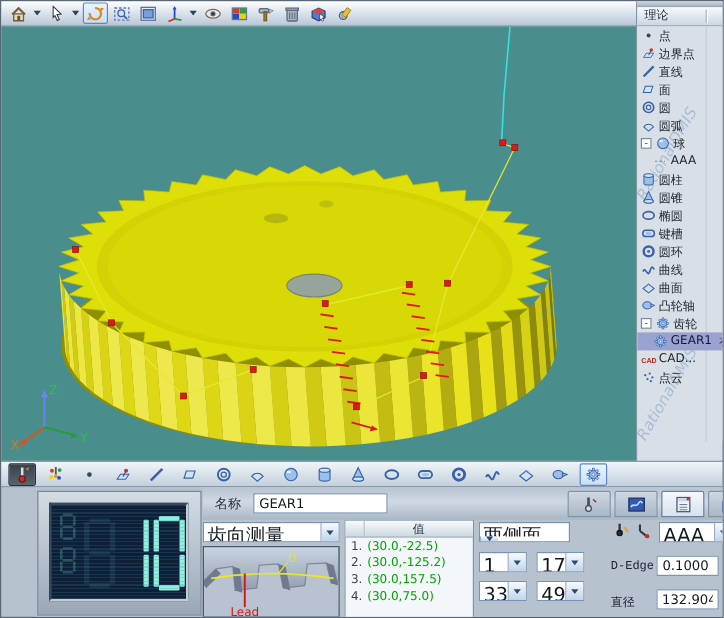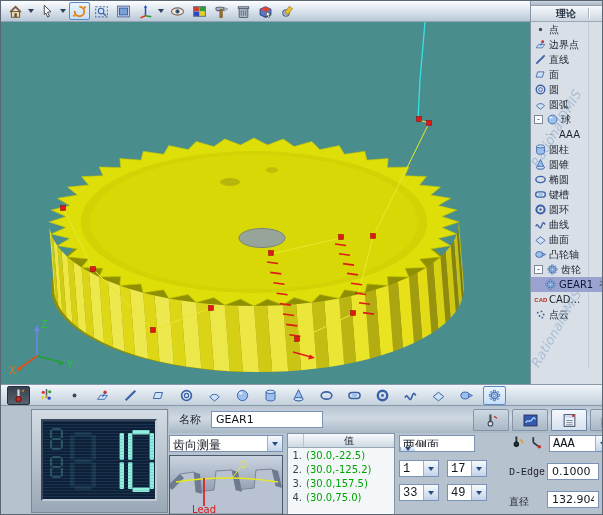--- a/index.html
+++ b/index.html
@@ -22,21 +22,21 @@
     border-top:4px solid #30405a;margin:0 2px 0 1px;}
   .icon14{width:15px;height:15px;display:inline-flex;}
   .icon14 svg{width:15px;height:15px;}
   
   .viewport{position:absolute;left:0;top:21px;width:529px;height:362px;background:#4a8d8d;overflow:hidden;}
   
   .right-panel{position:absolute;left:529px;top:0;width:74px;height:383px;
     background:#d9dfe6;border-left:1px solid #8494a4;overflow:hidden;}
   .grip{height:5px;background:linear-gradient(#cdd7e1,#a9b6c2);border-bottom:1px solid #96a4b2;}
   .tree-header{height:16px;background:linear-gradient(#f6f9fc,#ccd7e1);border-bottom:1px solid #9aa8b6;
-    font-size:10px;line-height:15px;padding-left:25px;color:#243040;position:relative;font-weight:bold;}
+    font-size:10px;line-height:15px;padding-left:6px;color:#243040;position:relative;}
   .tree-header .col-div{position:absolute;left:57px;top:2px;bottom:2px;width:1px;background:#aab6c2;box-shadow:1px 0 0 #fff;}
   .tree{position:relative;height:346px;background:#d9dfe6;}
   .tree::after{content:"";position:absolute;left:57px;top:0;bottom:0;width:1px;background:#c4cdd6;}
   .trow{height:15px;display:flex;align-items:center;gap:2px;padding-left:3px;font-size:10px;white-space:nowrap;position:relative;z-index:1;}
   .trow .icon12{width:13px;height:13px;flex:0 0 13px;display:inline-flex;}
   .trow .icon12 svg{width:13px;height:13px;}
   .trow.child{padding-left:13px;}
   .trow.selected{background:#9aa3cf;}
   .trow.selected .tlabel{color:#101838;}
   .exp{width:9px;height:9px;border:1px solid #7a8a9a;background:#fff;font-size:8px;line-height:7px;
@@ -64,21 +64,21 @@
   .panel-header .lbl{margin-left:10px;font-size:11px;color:#222c3a;}
   .xp-input{background:#fff;border:1px solid #7a92b4;height:17px;font-size:11px;padding:0 4px;
     font-family:"DejaVu Sans","Liberation Sans",sans-serif;color:#101820;}
   .tabs{margin-left:auto;display:flex;gap:3px;margin-right:6px;}
   .tab{width:36px;height:22px;display:flex;align-items:center;justify-content:center;
     border:1px solid #8494a6;border-radius:2px 2px 0 0;background:linear-gradient(#cdd8e2,#a9b8c6);}
   .tab.active{background:linear-gradient(#f4f8fc,#d6e2ee);border-color:#6a82a4;}
   .tab .icon14 svg{width:17px;height:17px;}
   .panel-body{position:absolute;left:140px;top:27px;width:463px;height:83px;}
   .xp-combo{display:flex;border:1px solid #7a92b4;background:#fff;height:17px;align-items:stretch;}
-  .xp-combo .val{flex:1;padding:1px 3px;font-size:12px;overflow:hidden;white-space:nowrap;color:#101820;font-family:Liberation Mono, monospace;}
+  .xp-combo .val{flex:1;padding:1px 3px;font-size:16px;overflow:hidden;white-space:nowrap;color:#101820;}
   .xp-combo .btn{width:15px;background:linear-gradient(#f6fafe,#c2d4ea);border-left:1px solid #9ab0cc;
     display:flex;align-items:center;justify-content:center;}
   .xp-combo .btn i{width:0;height:0;border-left:3px solid transparent;border-right:3px solid transparent;border-top:4px solid #2a4a7a;}
   .preview{position:absolute;left:0;top:22px;width:114px;height:60px;border:1px solid #4a5a6c;background:#8c9ab0;}
   .vtable{position:absolute;left:118px;top:0;width:108px;height:83px;border:1px solid #8494a6;background:#f4f7fa;}
   .vtable .thead{height:14px;background:linear-gradient(#f8fafc,#cdd8e2);border-bottom:1px solid #9aa8b6;
     display:flex;font-size:10px;}
   .vtable .thead .c0{width:16px;border-right:1px solid #b8c2cc;}
   .vtable .thead .c1{flex:1;text-align:center;color:#243040;}
   .vrow{height:14px;display:flex;font-size:10px;align-items:center;}

